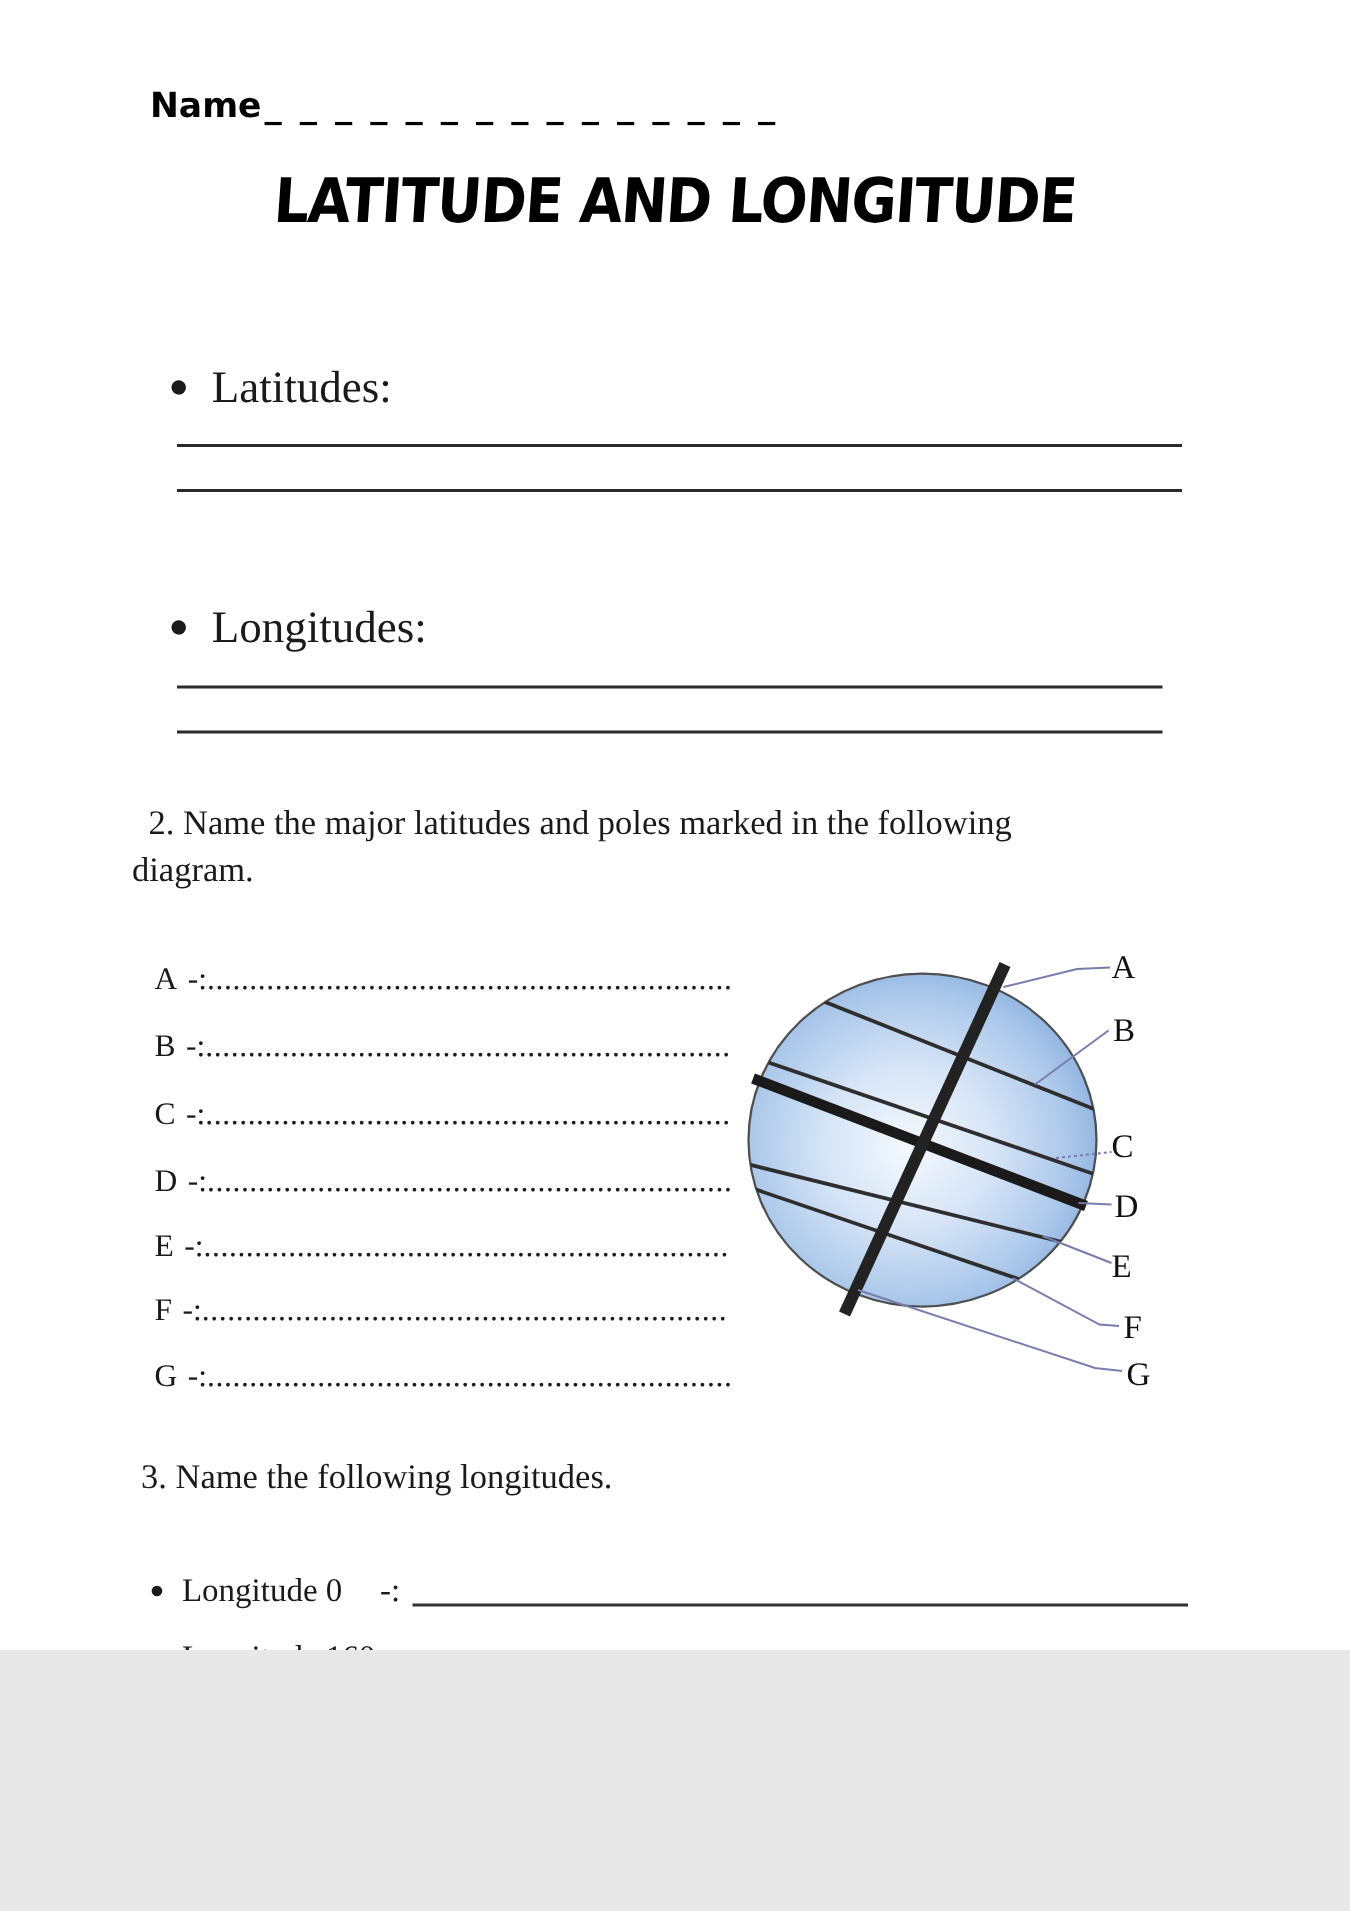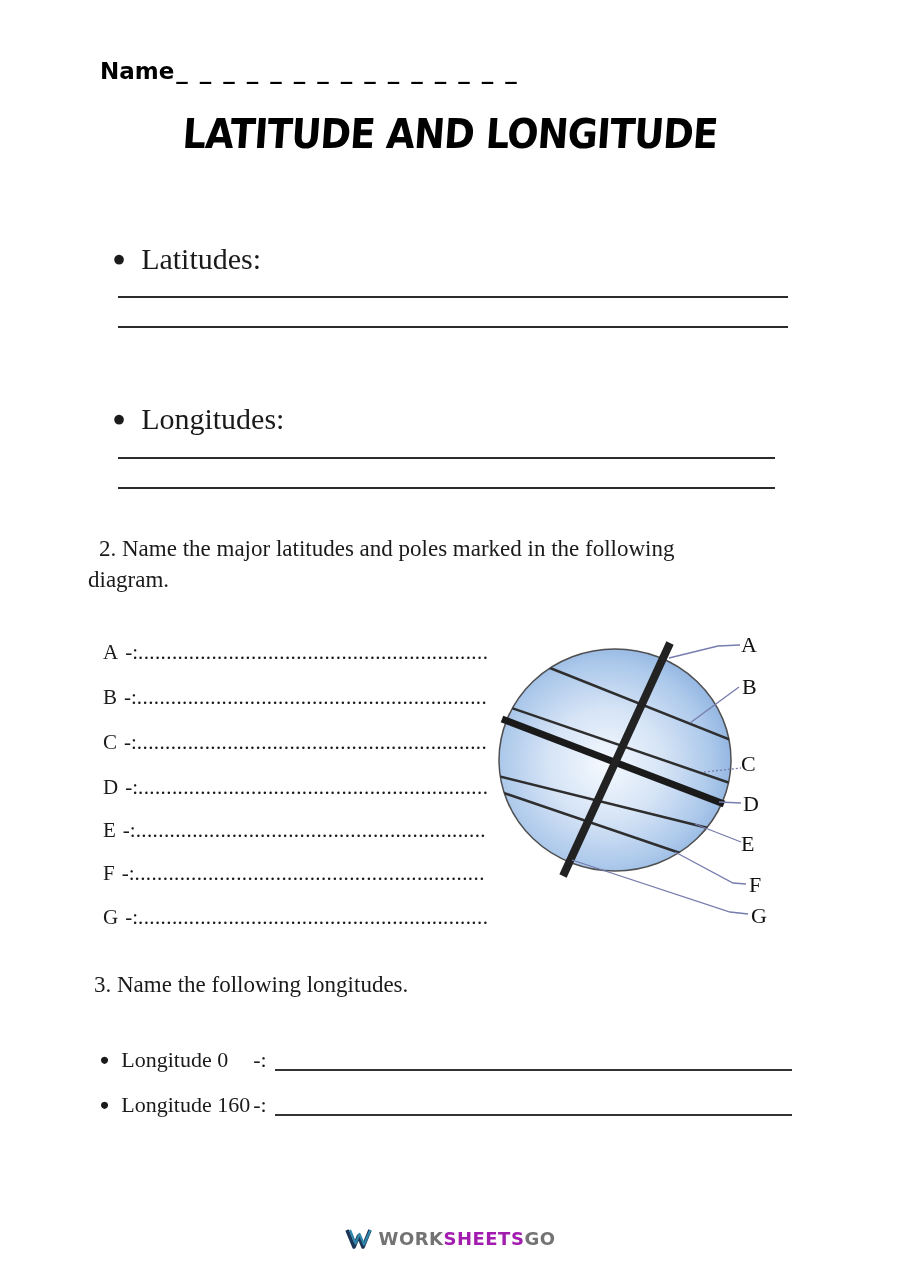--- a/index.html
+++ b/index.html
@@ -1,17 +1,17 @@
 <!DOCTYPE html>
 <html><head>
 <meta charset="utf-8">
 <style>
   html,body{margin:0;padding:0;background:#e8e8e8;}
   .page{
-    position:relative;width:900px;height:1274px;margin:0 auto;
+    position:relative;width:900px;height:1100px;margin:0 auto;
     background:#ffffff;overflow:hidden;color:#1a1a1a;
     font-family:"Liberation Serif", serif;
   }
   .abs{position:absolute;}
 
   
   .hdr{font-family:"DejaVu Sans", sans-serif;font-weight:bold;font-size:23px;color:#000;white-space:nowrap;}
   .hdr-name{left:100px;top:58px;}
   .hdr-date{left:573px;top:58px;}
   .blank-dashes{font-weight:bold;letter-spacing:12px;margin-left:2px;}

